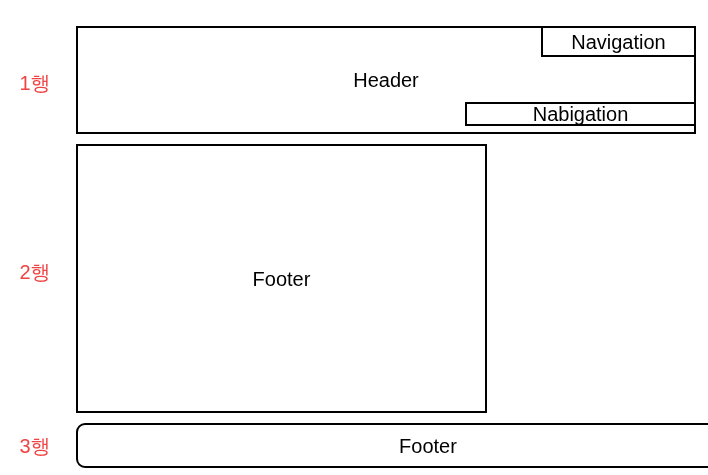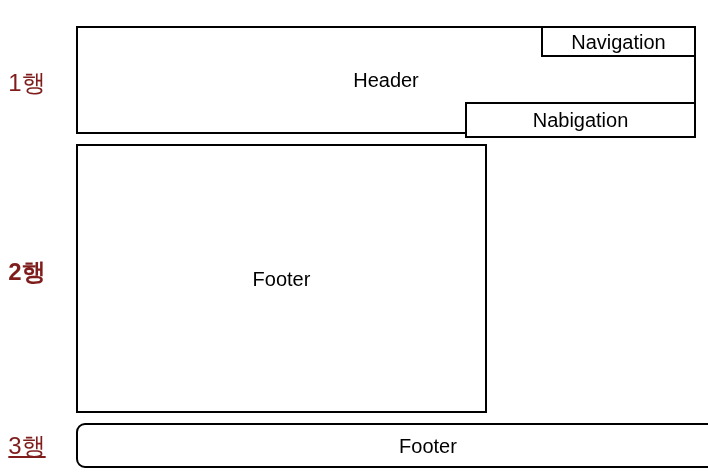--- a/index.html
+++ b/index.html
@@ -24,37 +24,37 @@
     justify-content: center;
   }
   .box-label {
     font-size: 20px;
     line-height: 1;
     color: #000000;
     white-space: nowrap;
   }
   .row-label {
     position: absolute;
-    left: 2px;
+    left: 10px;
     width: 50px;
     height: 26px;
     display: flex;
     align-items: center;
     justify-content: center;
-    font-size: 24px;
-    color: #7f1d1d;
+    font-size: 20px;
+    color: #ef4444;
     white-space: nowrap;
   }
   
   #row-label-1 { top: 70px; }
-  #row-label-2 { top: 259px; font-weight: bold; }
-  #row-label-3 { top: 433px; text-decoration: underline; }
+  #row-label-2 { top: 259px; }
+  #row-label-3 { top: 433px; }
   #box-header     { left: 76px;  top: 26px;  width: 620px; height: 108px; z-index: 1; }
   #box-nav-top    { left: 541px; top: 26px;  width: 155px; height: 31px;  z-index: 2; }
-  #box-nav-bottom { left: 465px; top: 102px; width: 231px; height: 36px;  z-index: 2; }
+  #box-nav-bottom { left: 465px; top: 102px; width: 231px; height: 24px;  z-index: 2; }
   #box-section    { left: 76px;  top: 144px; width: 411px; height: 269px; z-index: 1; }
   #box-aside      { left: 493px; top: 144px; width: 203px; height: 269px; z-index: 1; }
   #box-footer     { left: 76px;  top: 423px; width: 704px; height: 45px;  z-index: 1; border-radius: 9px; }
 </style>
 </head>
 <body>
 
 <div class="canvas">
 
   <div class="row-label" id="row-label-1">1행</div>

